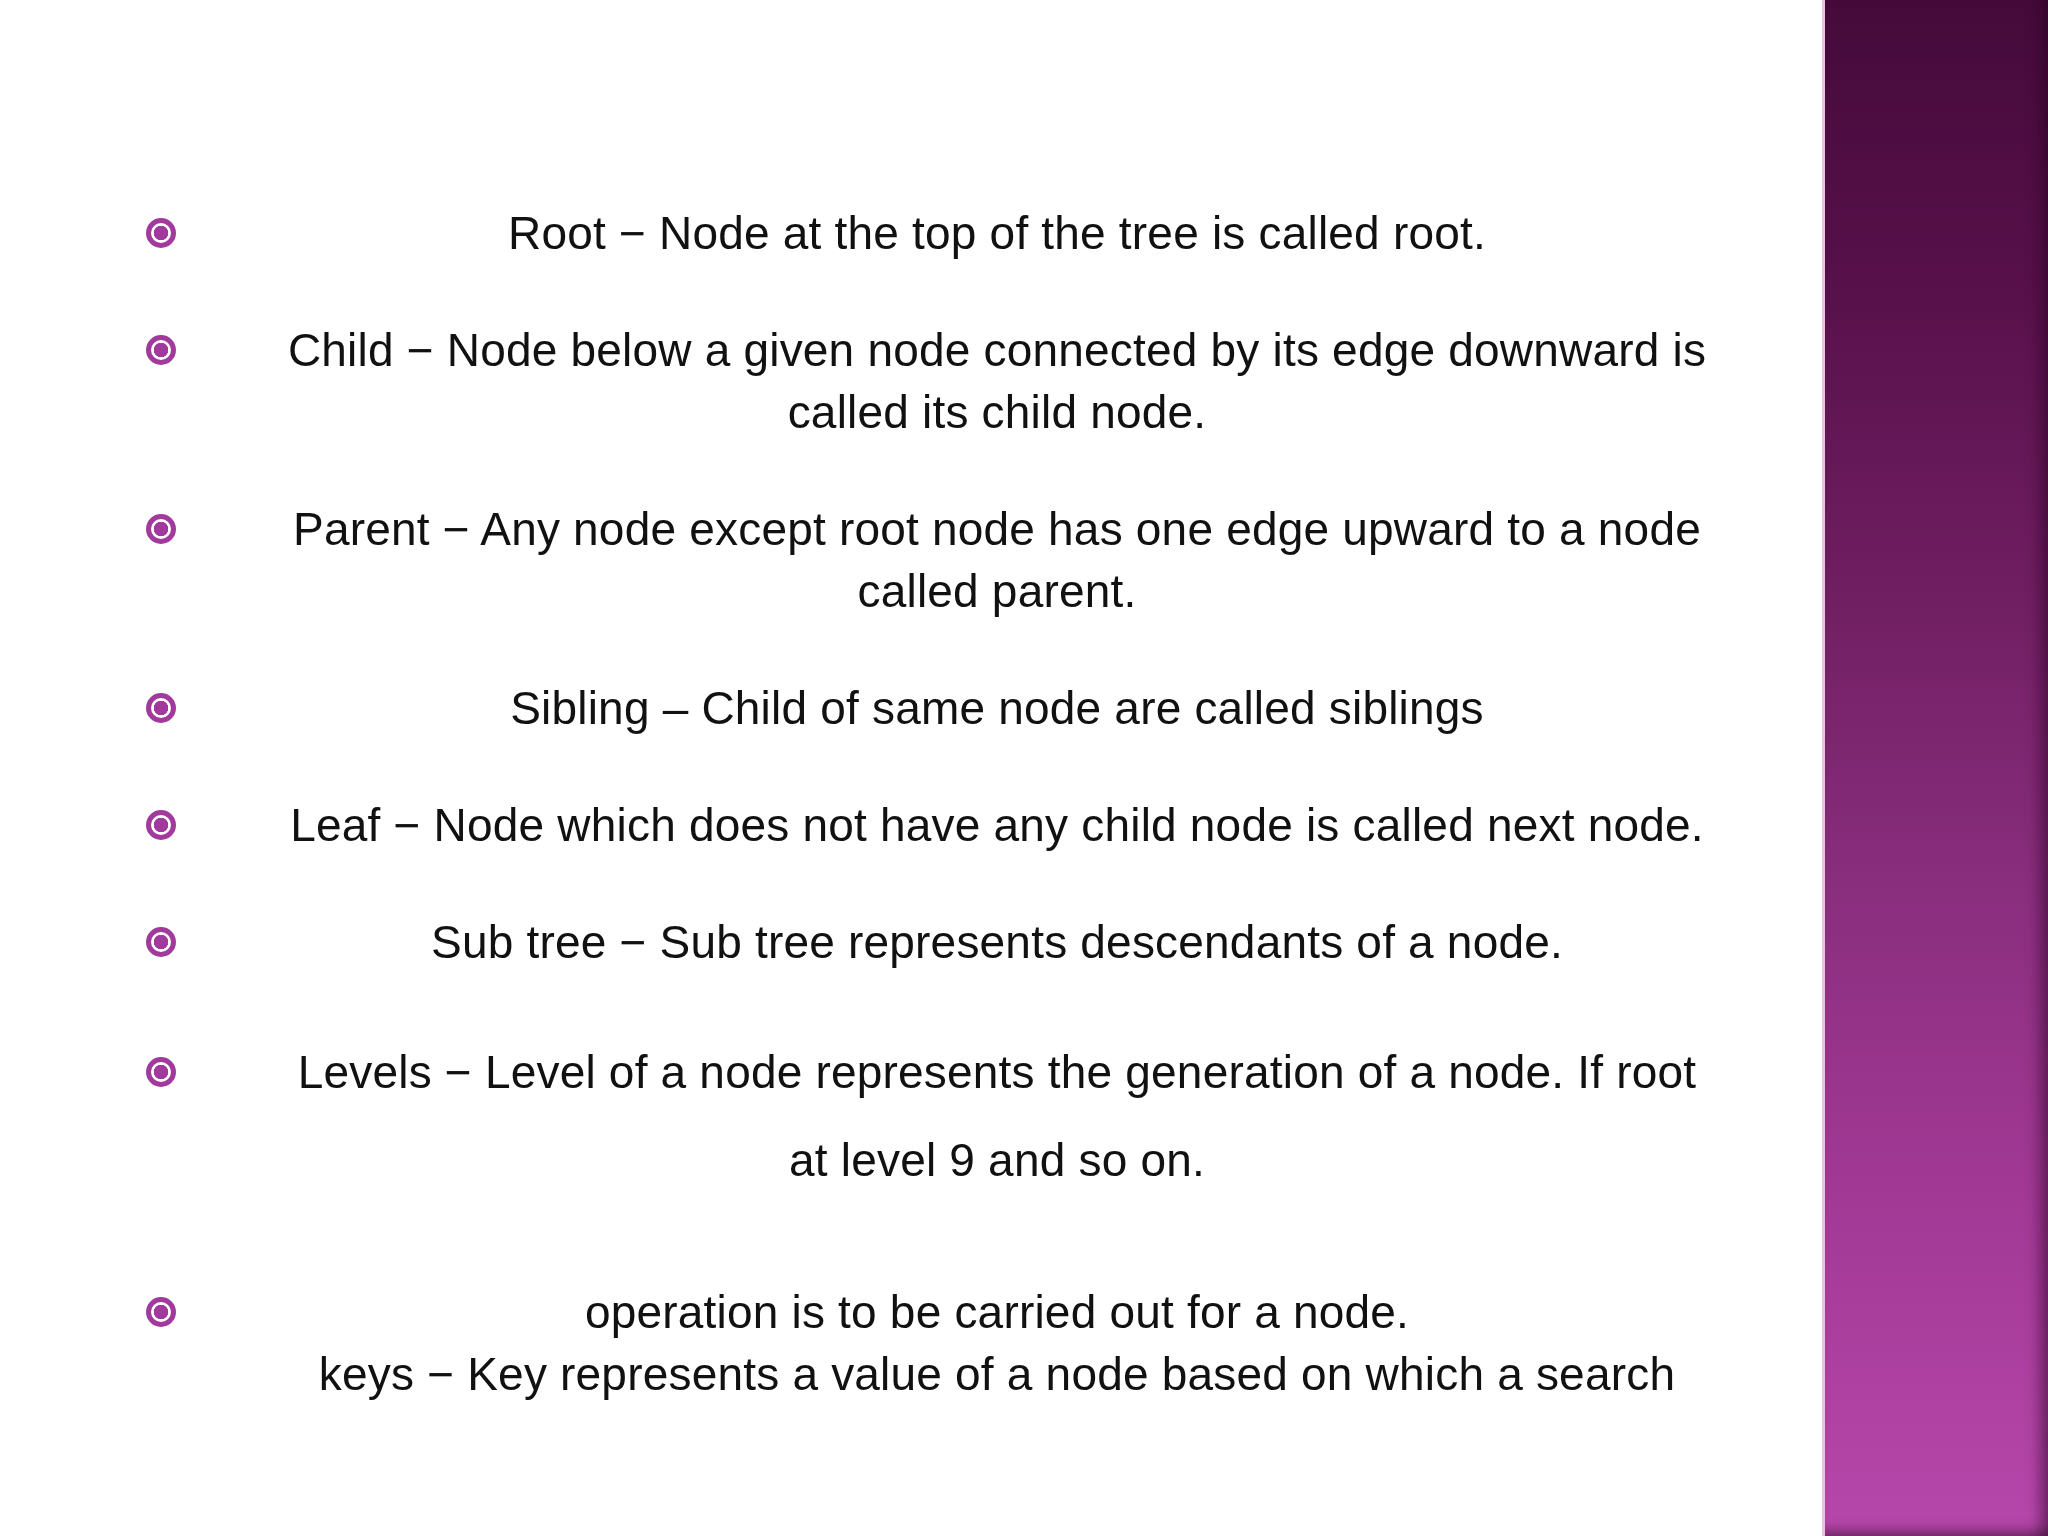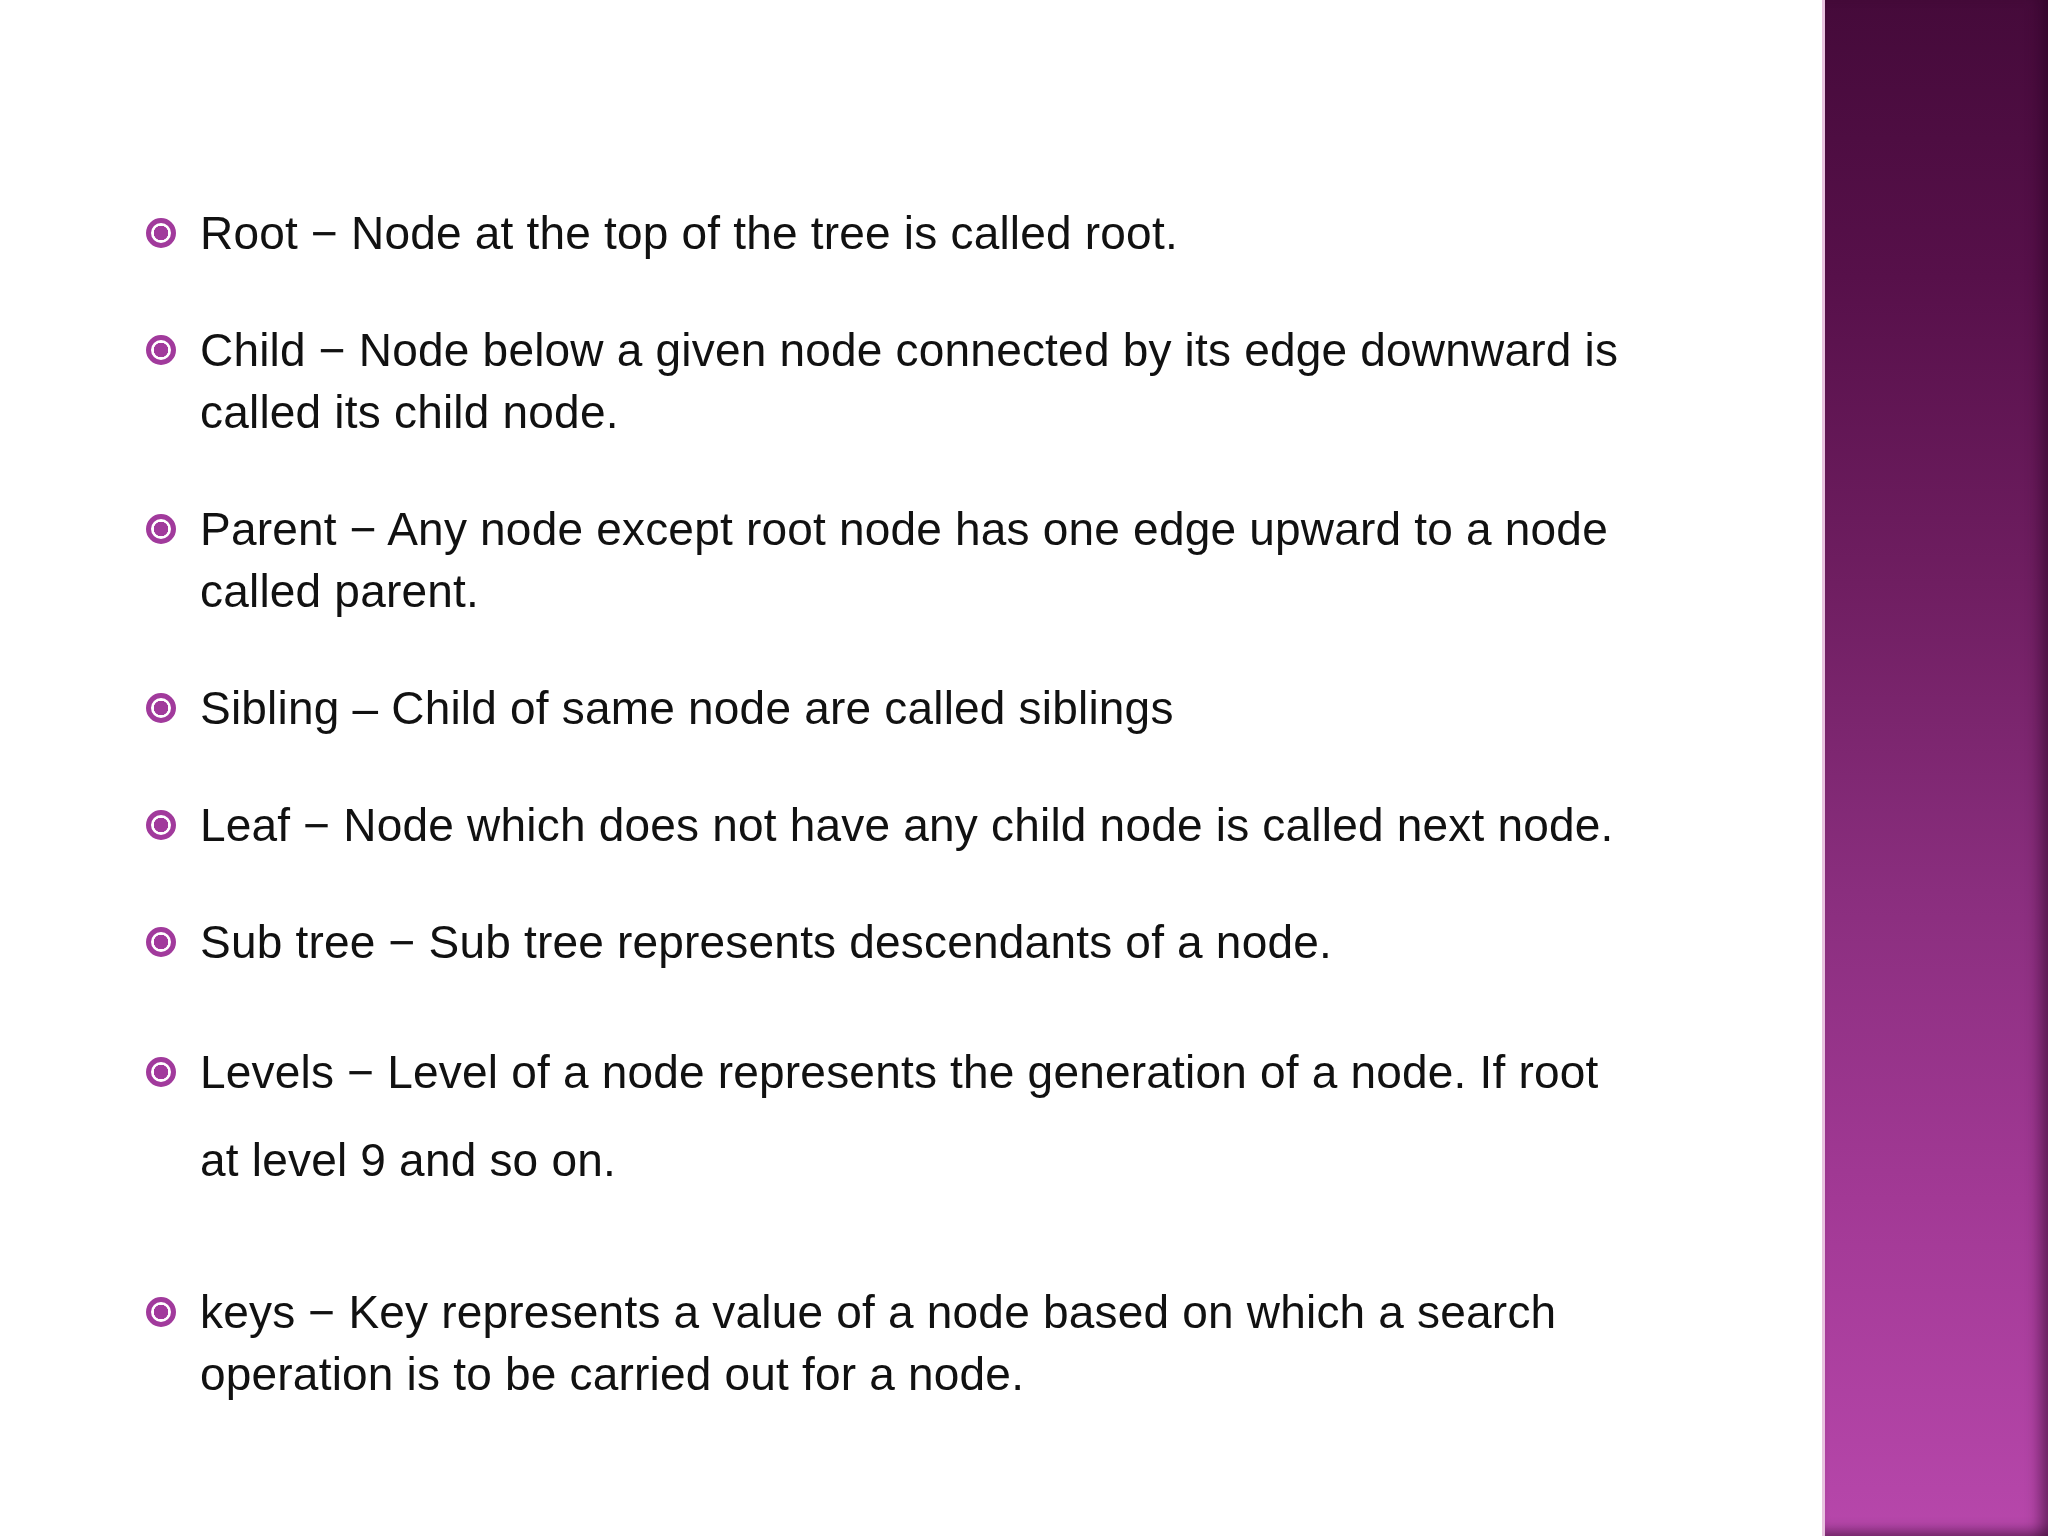--- a/index.html
+++ b/index.html
@@ -9,20 +9,21 @@
     height: 1536px;
     overflow: hidden;
   }
   .slide {
     position: relative;
     width: 2048px;
     height: 1536px;
     background: var(--background, #ffffff);
     font-family: "Liberation Sans", sans-serif;
     color: var(--text, #111111);
+    text-align: center;
   }
   .accent-bar {
     position: absolute;
     top: 0;
     right: 0;
     width: 223px;
     height: 1536px;
     background: linear-gradient(180deg,
       var(--bar_top, #450a3a) 0%,
       #57104a 18%,
@@ -116,21 +117,21 @@
     </li>
 
     <li class="bullet-item loose">
       <span class="bullet-icon"></span>
       <span class="line">Levels − Level of a node represents the generation of a node. If root</span>
       <span class="line">at level 9 and so on.</span>
     </li>
 
     <li class="bullet-item">
       <span class="bullet-icon"></span>
+      <span class="line">operation is to be carried out for a node.</span>
       <span class="line">keys − Key represents a value of a node based on which a search</span>
-      <span class="line">operation is to be carried out for a node.</span>
     </li>
 
   </ul>
 
   <div class="accent-bar"></div>
 
 </div>
 
 </body></html>

